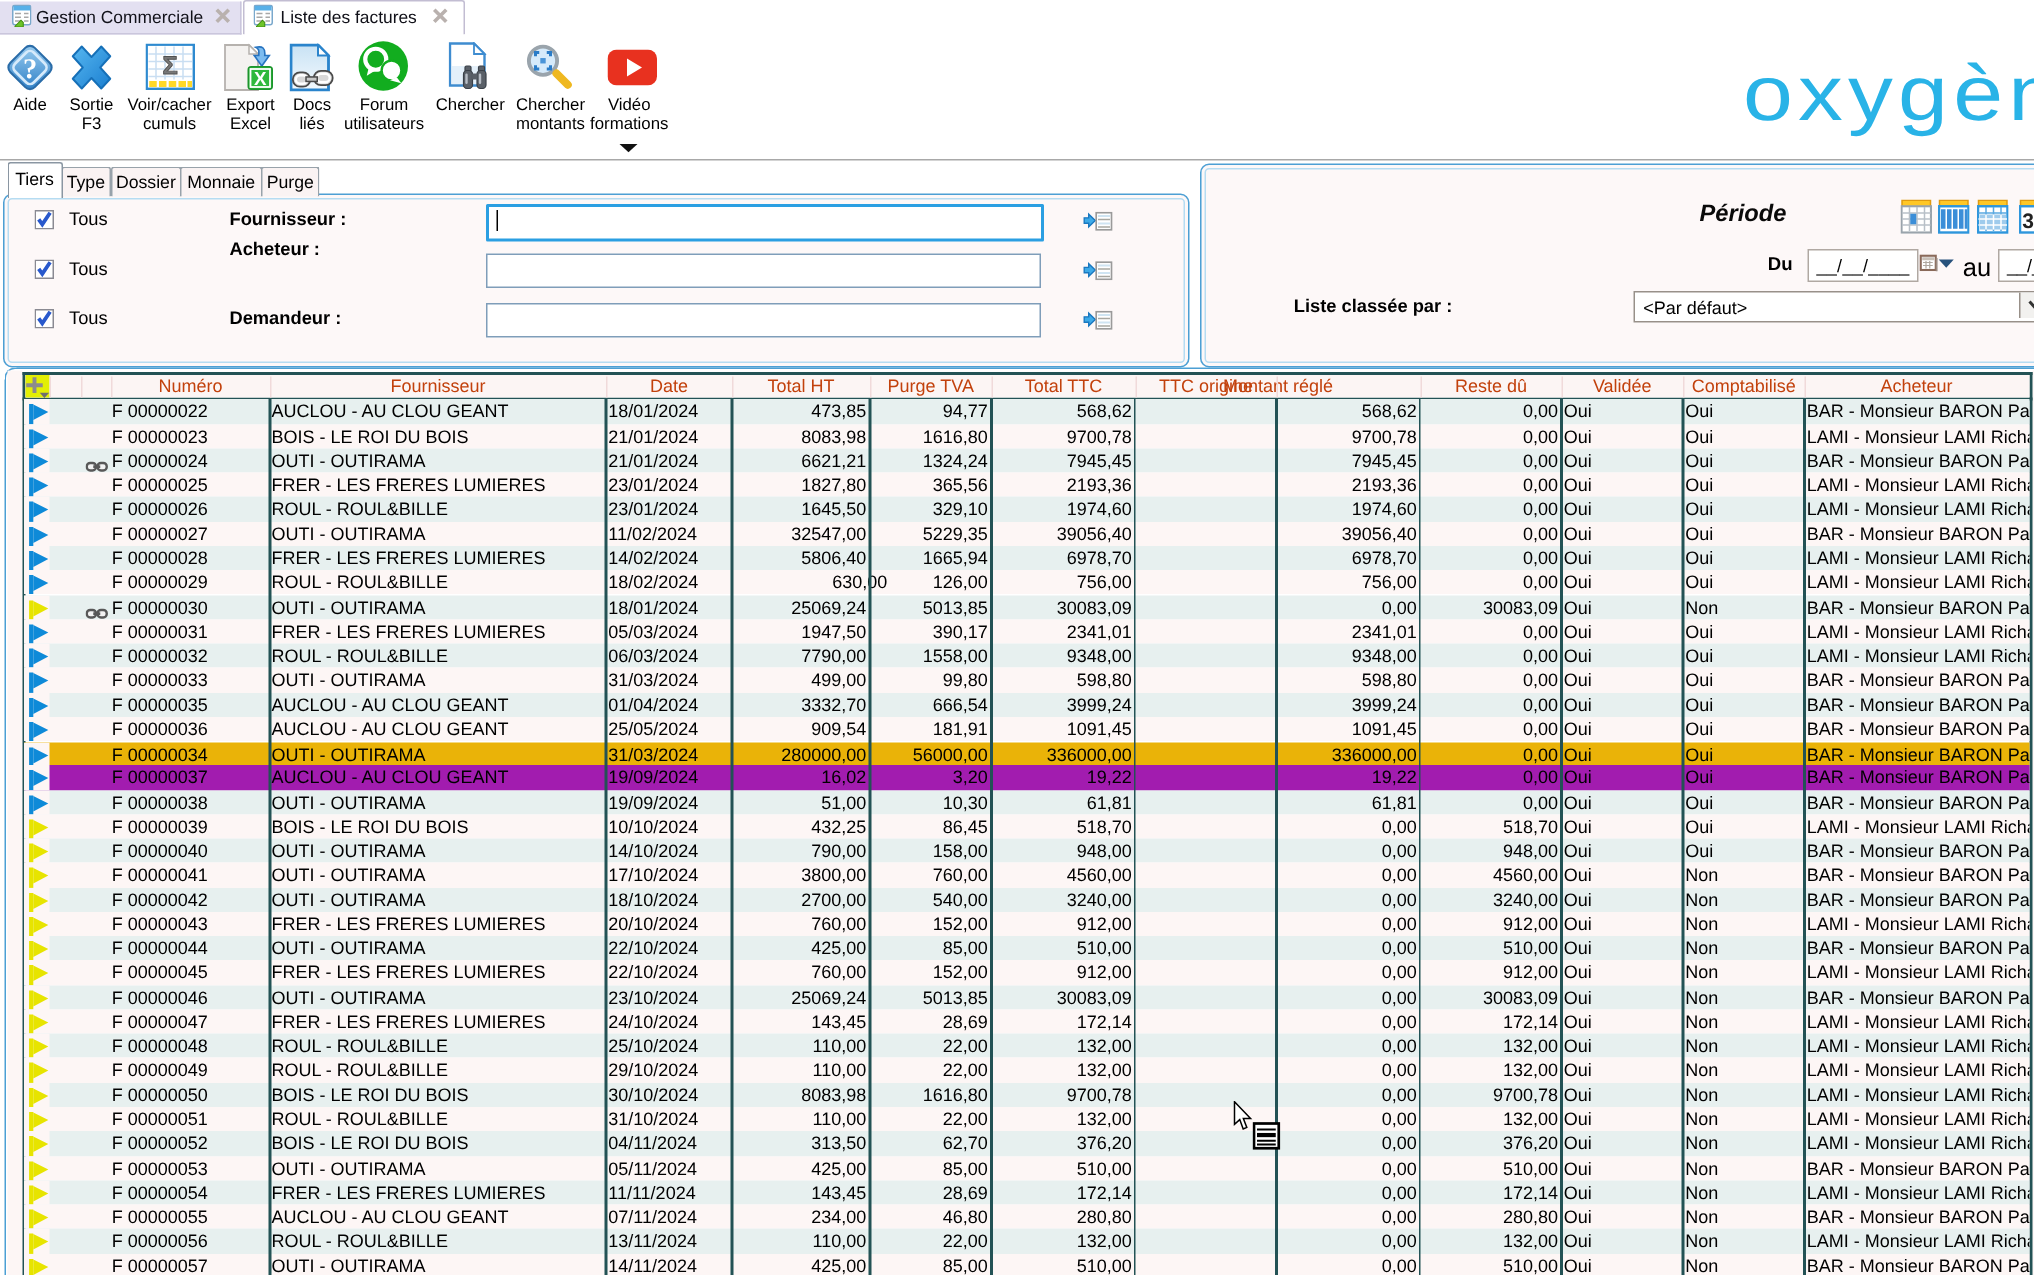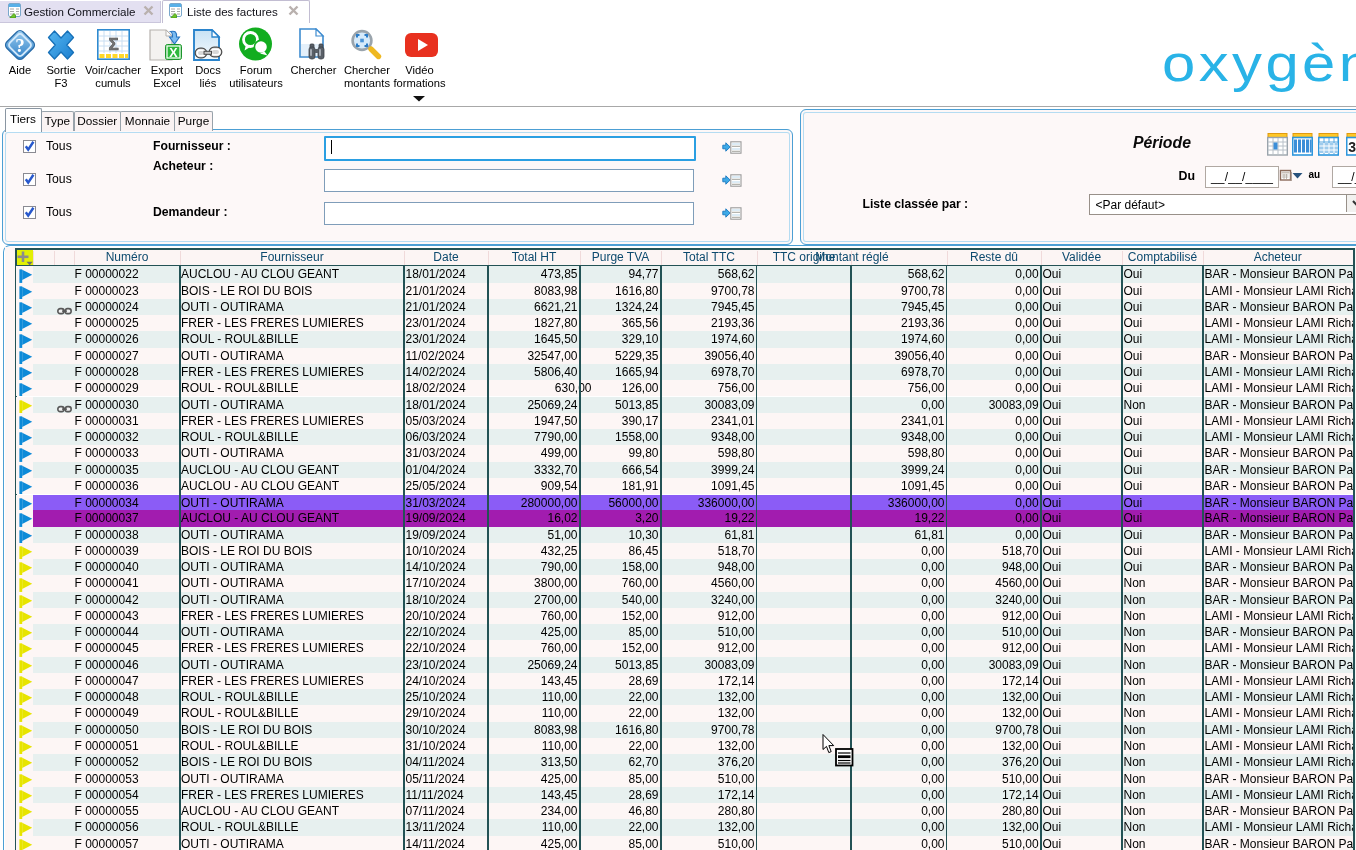--- a/index.html
+++ b/index.html
@@ -4,21 +4,21 @@
 html,body{margin:0;padding:0}
 #pg{position:relative;width:1356px;height:850px;overflow:hidden;background:#fff;
  font-family:"Liberation Sans",sans-serif;color:#000}
 .ab{position:absolute}
 .lbl{position:absolute;font-size:11.2px;line-height:13px;text-align:center;white-space:pre;color:#000}
 .r{position:absolute;left:15.5px;width:1337.6px;overflow:hidden;font-size:12px}
 .r i{position:absolute;left:0;top:0;width:17.8px;height:100%;background:#fdf6f5;font-style:normal}
 .c{position:absolute;top:0;height:100%;line-height:16.4px;white-space:pre}
 .n{text-align:right;width:100px}
 .hd{position:absolute;top:250px;height:21px;line-height:15.5px;font-size:12px;
- text-align:center;white-space:nowrap;color:#0c4a6e}
+ text-align:center;white-space:nowrap;color:#c2410c}
 .hs{position:absolute;top:250.5px;height:14.5px;width:1px;background:#f0dada}
 .vl{position:absolute;top:266.4px;bottom:0;width:1.6px;background:#235255}
 </style></head>
 <body>
 <div id="pg">
 <div class="ab" style="left:0px;top:0px;width:1356px;height:30px;background:#fff"></div>
 <div class="ab" style="left:0px;top:1px;width:160px;height:21px;background:#e3e0f1;border-right:1px solid #cac6dc;border-bottom:1px solid #cac6dc"></div>
 <svg class="ab" style="left:8px;top:3px;" width="13" height="15" viewBox="0 0 13 15">
       <rect x="0.5" y="0.5" width="12" height="13" rx="1.5" fill="#fff" stroke="#7aa8cc" stroke-width="1"></rect>
       <rect x="1" y="1" width="11" height="3" fill="#58b0e8"></rect>
@@ -327,21 +327,21 @@
         <line x1="3" y1="6" x2="9.5" y2="6"></line>
         <line x1="3" y1="8" x2="9.5" y2="8"></line>
         <line x1="5" y1="5" x2="5" y2="10"></line>
         <line x1="7.5" y1="5" x2="7.5" y2="10"></line>
       </g>
       <rect x="11.5" y="3" width="1.2" height="9" fill="#9a8a80"></rect>
     </svg>
 <svg class="ab" style="left:1292px;top:172px;" width="11" height="7" viewBox="0 0 11 7">
       <path d="M0.5,1 L10.5,1 L5.5,6.5 Z" fill="#28527c"></path>
     </svg>
-<div class="ab" style="left:1308.5px;top:169px;font-size:10px;font-weight:bold">au</div>
+<div class="ab" style="left:1308.5px;top:169px;font-size:17px;font-weight:normal">au</div>
 <div class="ab" style="left:1332px;top:166px;width:38px;height:19.5px;background:#fff;border:1px solid #b0a8a2"></div>
 <div class="ab" style="left:1338px;top:170px;font-size:12px">__/__</div>
 <div class="ab" style="left:862.5px;top:197px;font-size:12.2px;font-weight:bold">Liste classée par :</div>
 <div class="ab" style="left:1088.5px;top:194px;width:278px;height:18.5px;background:#fff;border:1px solid #989089"></div>
 <div class="ab" style="left:1095.5px;top:197.5px;font-size:12px">&lt;Par défaut&gt;</div>
 <div class="ab" style="left:1345.5px;top:194.5px;width:21px;height:17.5px;background:#f2f1ef;border-left:1px solid #989089"><svg width="21" height="17">
         <path d="M6,6 L10.5,11 L15,6" fill="none" stroke="#333" stroke-width="2"></path>
       </svg></div>
 <div class="ab" style="left:11px;top:244.9px;width:1345px;height:1.5px;background:#4c9fd4"></div>
 <div class="ab" style="left:3.2px;top:253px;width:1.3px;height:597px;background:#4c9fd4"></div>
@@ -646,21 +646,21 @@
       <span class="c" style="left:390px">25/05/2024</span>
       <span class="c n" style="left:462px">909,54</span>
       <span class="c n" style="left:543px">181,91</span>
       <span class="c n" style="left:639px">1091,45</span>
       <span class="c n" style="left:829px">1091,45</span>
       <span class="c n" style="left:923.2px">0,00</span>
       <span class="c" style="left:1027px">Oui</span>
       <span class="c" style="left:1108px">Oui</span>
       <span class="c" style="left:1189px;width:147px">BAR - Monsieur BARON Patrick</span>
     </div>
-<div class="r" style="top:495px;height:16.262px;background:#8b5cf6">
+<div class="r" style="top:495px;height:16.262px;background:#eab308">
       <i></i>
       <svg class="c" style="left:3px;top:2px" width="14" height="14" viewBox="0 0 14 14">
         <rect x="0.4" y="0.2" width="2.8" height="13.6" fill="#0e8ad8"></rect>
         <path d="M3.2,0.6 L13.2,5.6 L3.2,10.8 Z" fill="#0e8ad8"></path>
       </svg>
       <span class="c" style="left:59px">F 00000034</span>
       <span class="c" style="left:165.5px">OUTI - OUTIRAMA</span>
       <span class="c" style="left:390px">31/03/2024</span>
       <span class="c n" style="left:462px">280000,00</span>
       <span class="c n" style="left:543px">56000,00</span>

